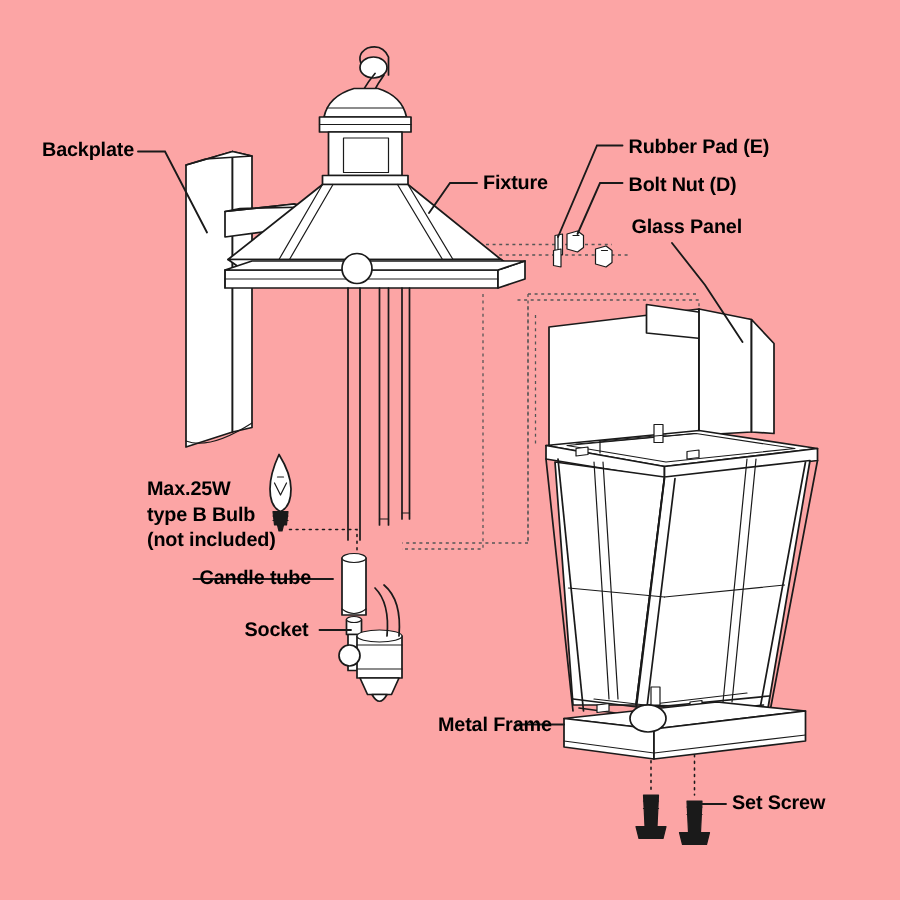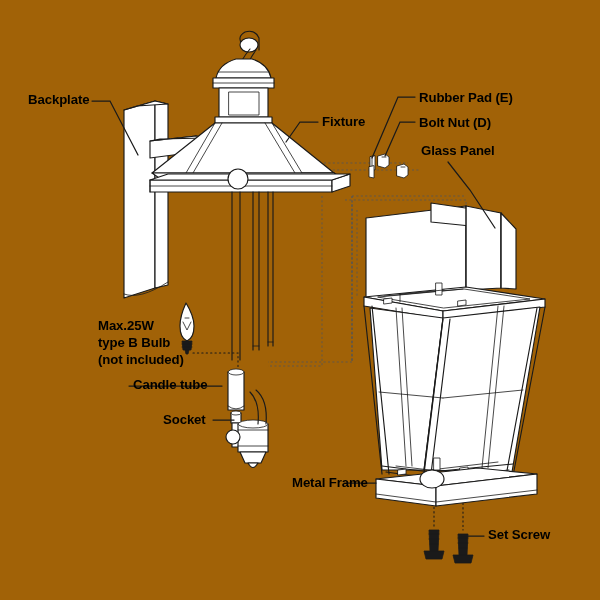--- a/index.html
+++ b/index.html
@@ -8,21 +8,21 @@
     padding: 0;
     background: #ffffff;
   }
   body {
     font-family: "Liberation Sans", sans-serif;
   }
   #diagram-root {
     position: relative;
     width: 600px;
     height: 600px;
-    background: #a16207;
+    background: #fca5a5;
     overflow: hidden;
   }
   svg.canvas {
     position: absolute;
     top: 0;
     left: 0;
     width: 600px;
     height: 600px;
     display: block;
   }

